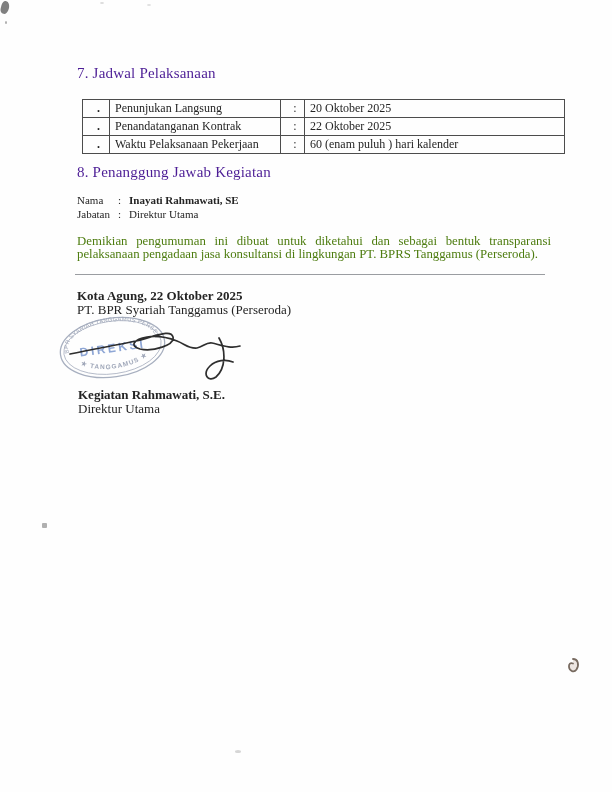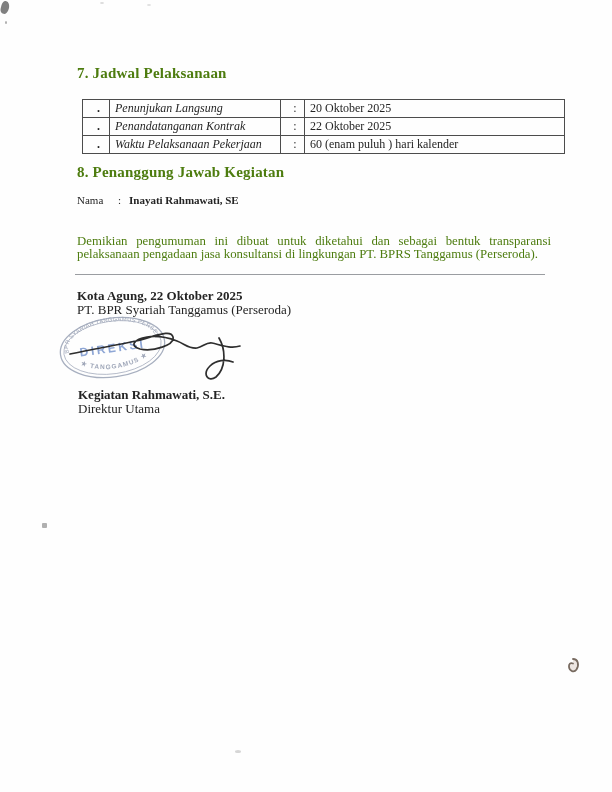--- a/index.html
+++ b/index.html
@@ -7,40 +7,40 @@
     position:relative;
     width:612px; height:792px;
     background:#fefefe;
     font-family:"Liberation Serif", serif;
     color:#1f1f1f;
     overflow:hidden;
   }
   .abs { position:absolute; }
   .bold { font-weight:bold; }
   .heading {
-    font-size:15px; font-weight:bold; color:#4d7c0f;
+    font-size:15px; font-weight:normal; color:#4c1d95;
     letter-spacing:0.2px;
   }
   
   table.sched {
     border-collapse:collapse;
     table-layout:fixed;
     width:468px;
     font-size:12px;
     color:#242424;
   }
   table.sched td {
     border:1px solid #4c4c4c;
     height:16px;
     padding:0 0 1px 5px;
     overflow:hidden;
     white-space:nowrap;
   }
   td.c-bullet { width:21px; text-align:center; font-weight:bold; padding:0; }
-  td.c-label  { width:165px;font-style:italic; }
+  td.c-label  { width:165px; }
   td.c-sep    { width:18px; text-align:center; padding:0; color:#333; }
   td.c-value  { width:254px; padding-left:7px; }
   
   .field { font-size:11px; color:#242424; }
   .field .flabel { display:inline-block; width:41px; }
   .field .fsep   { display:inline-block; width:11px; }
   .para {
     width:474px; font-size:12.8px; line-height:13.4px;
     text-align:justify; color:#4d7c0f;
   }
@@ -96,20 +96,23 @@
       <td class="c-value">60 (enam puluh ) hari kalender</td>
     </tr>
   </tbody>
     </table>
 
   <div class="abs heading" style="left:77px; top:164px;">8. Penanggung Jawab Kegiatan</div>
 
   <div class="abs field" style="left:77px; top:194px;">
     <span class="flabel">Nama</span><span class="fsep">:</span><span class="bold">Inayati Rahmawati, SE</span>
   </div>
+  <div class="abs field" style="left:77px; top:208px;">
+    <span class="flabel">Jabatan</span><span class="fsep">:</span><span>Direktur Utama</span>
+  </div>
 
   <div class="abs para" style="left:77px; top:235px;">Demikian pengumuman ini dibuat untuk diketahui dan sebagai bentuk transparansi pelaksanaan pengadaan jasa konsultansi di lingkungan PT. BPRS Tanggamus (Perseroda).</div>
 
   <div class="abs rule" style="left:75px; top:274px; width:470px;"></div>
 
   <div class="abs body13 bold" style="left:77px; top:288px;">Kota Agung, 22 Oktober 2025</div>
   <div class="abs body13" style="left:77px; top:302px;">PT. BPR Syariah Tanggamus (Perseroda)</div>
 
   <svg class="abs" style="left:48px; top:310px;" width="230" height="90" viewBox="0 0 230 90">
     <g transform="rotate(-8 64.5 37.5)" opacity="0.85">

